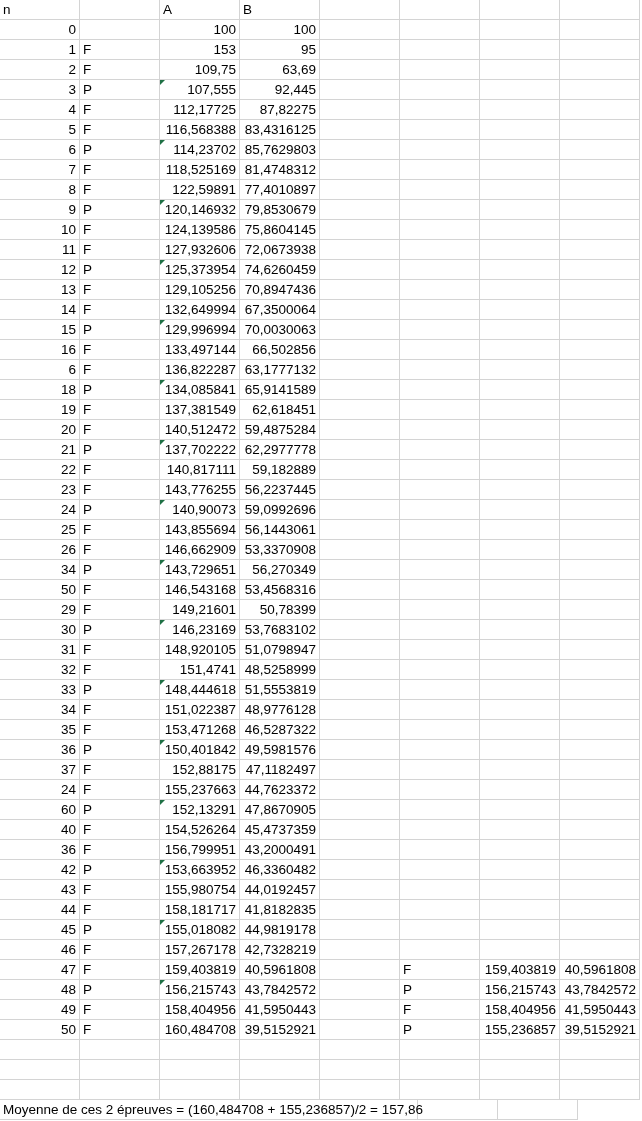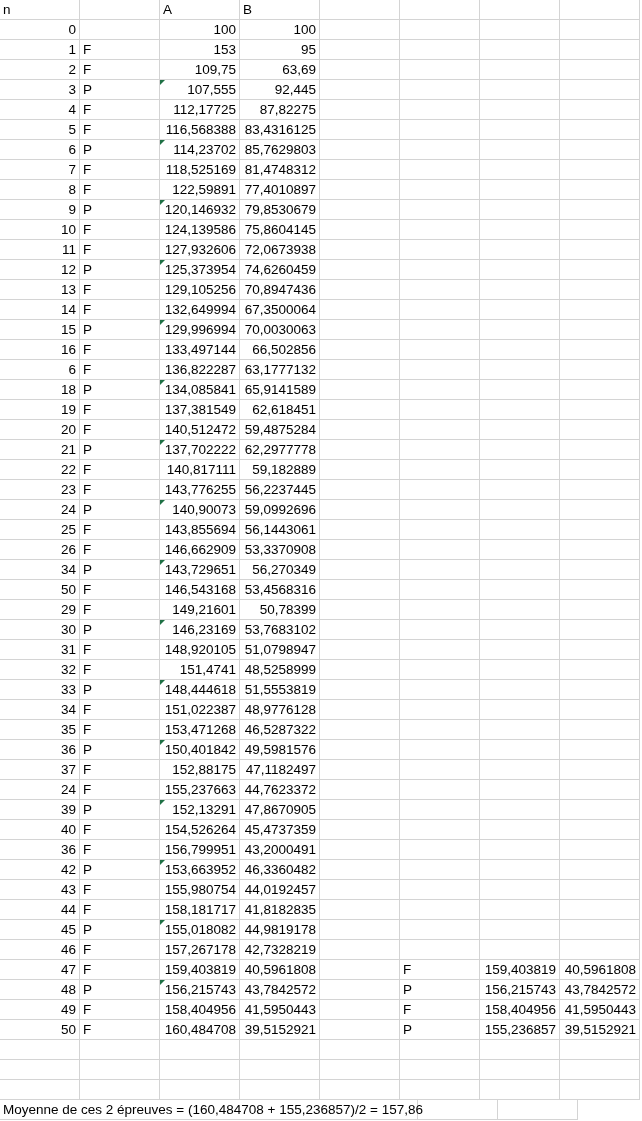--- a/index.html
+++ b/index.html
@@ -434,21 +434,21 @@
         <div class="cell num">24</div>
         <div class="cell">F</div>
         <div class="cell num">155,237663</div>
         <div class="cell num">44,7623372</div>
         <div class="cell"></div>
         <div class="cell"></div>
         <div class="cell num"></div>
         <div class="cell num"></div>
       </div>
       <div class="row">
-        <div class="cell num">39</div>
+        <div class="cell num">60</div>
         <div class="cell">P</div>
         <div class="cell num">152,13291<span class="flag"></span></div>
         <div class="cell num">47,8670905</div>
         <div class="cell"></div>
         <div class="cell"></div>
         <div class="cell num"></div>
         <div class="cell num"></div>
       </div>
       <div class="row">
         <div class="cell num">40</div>

